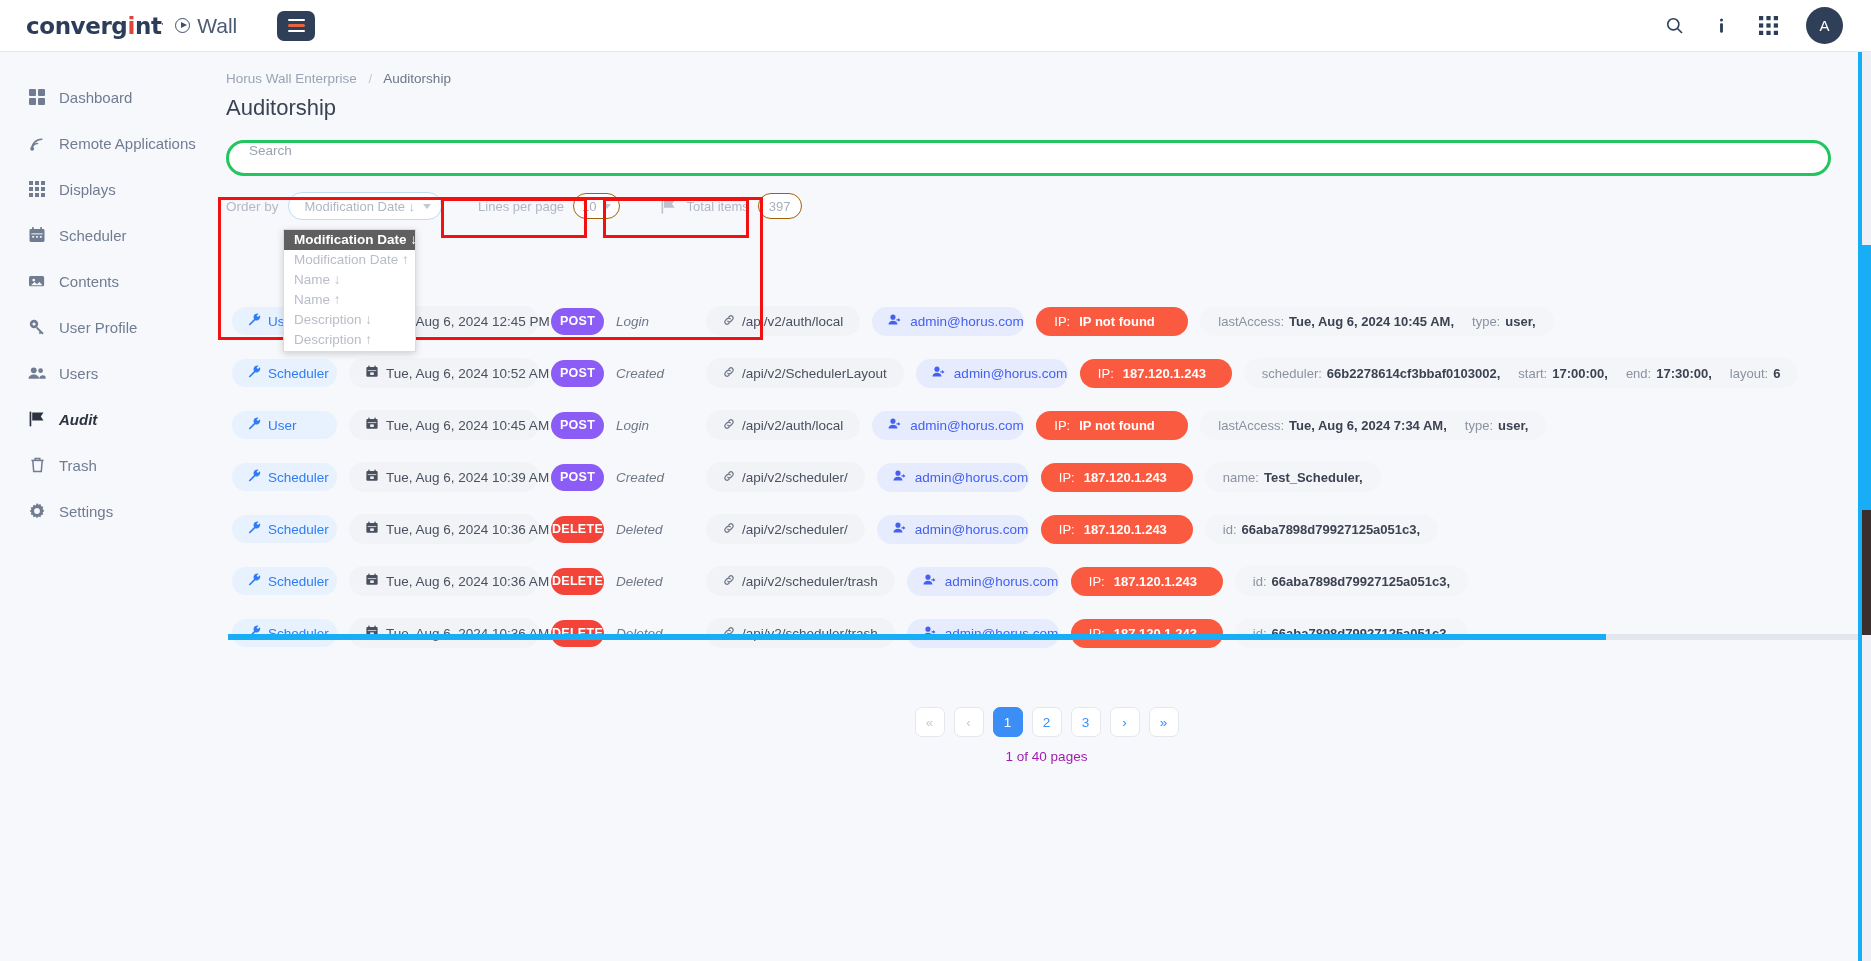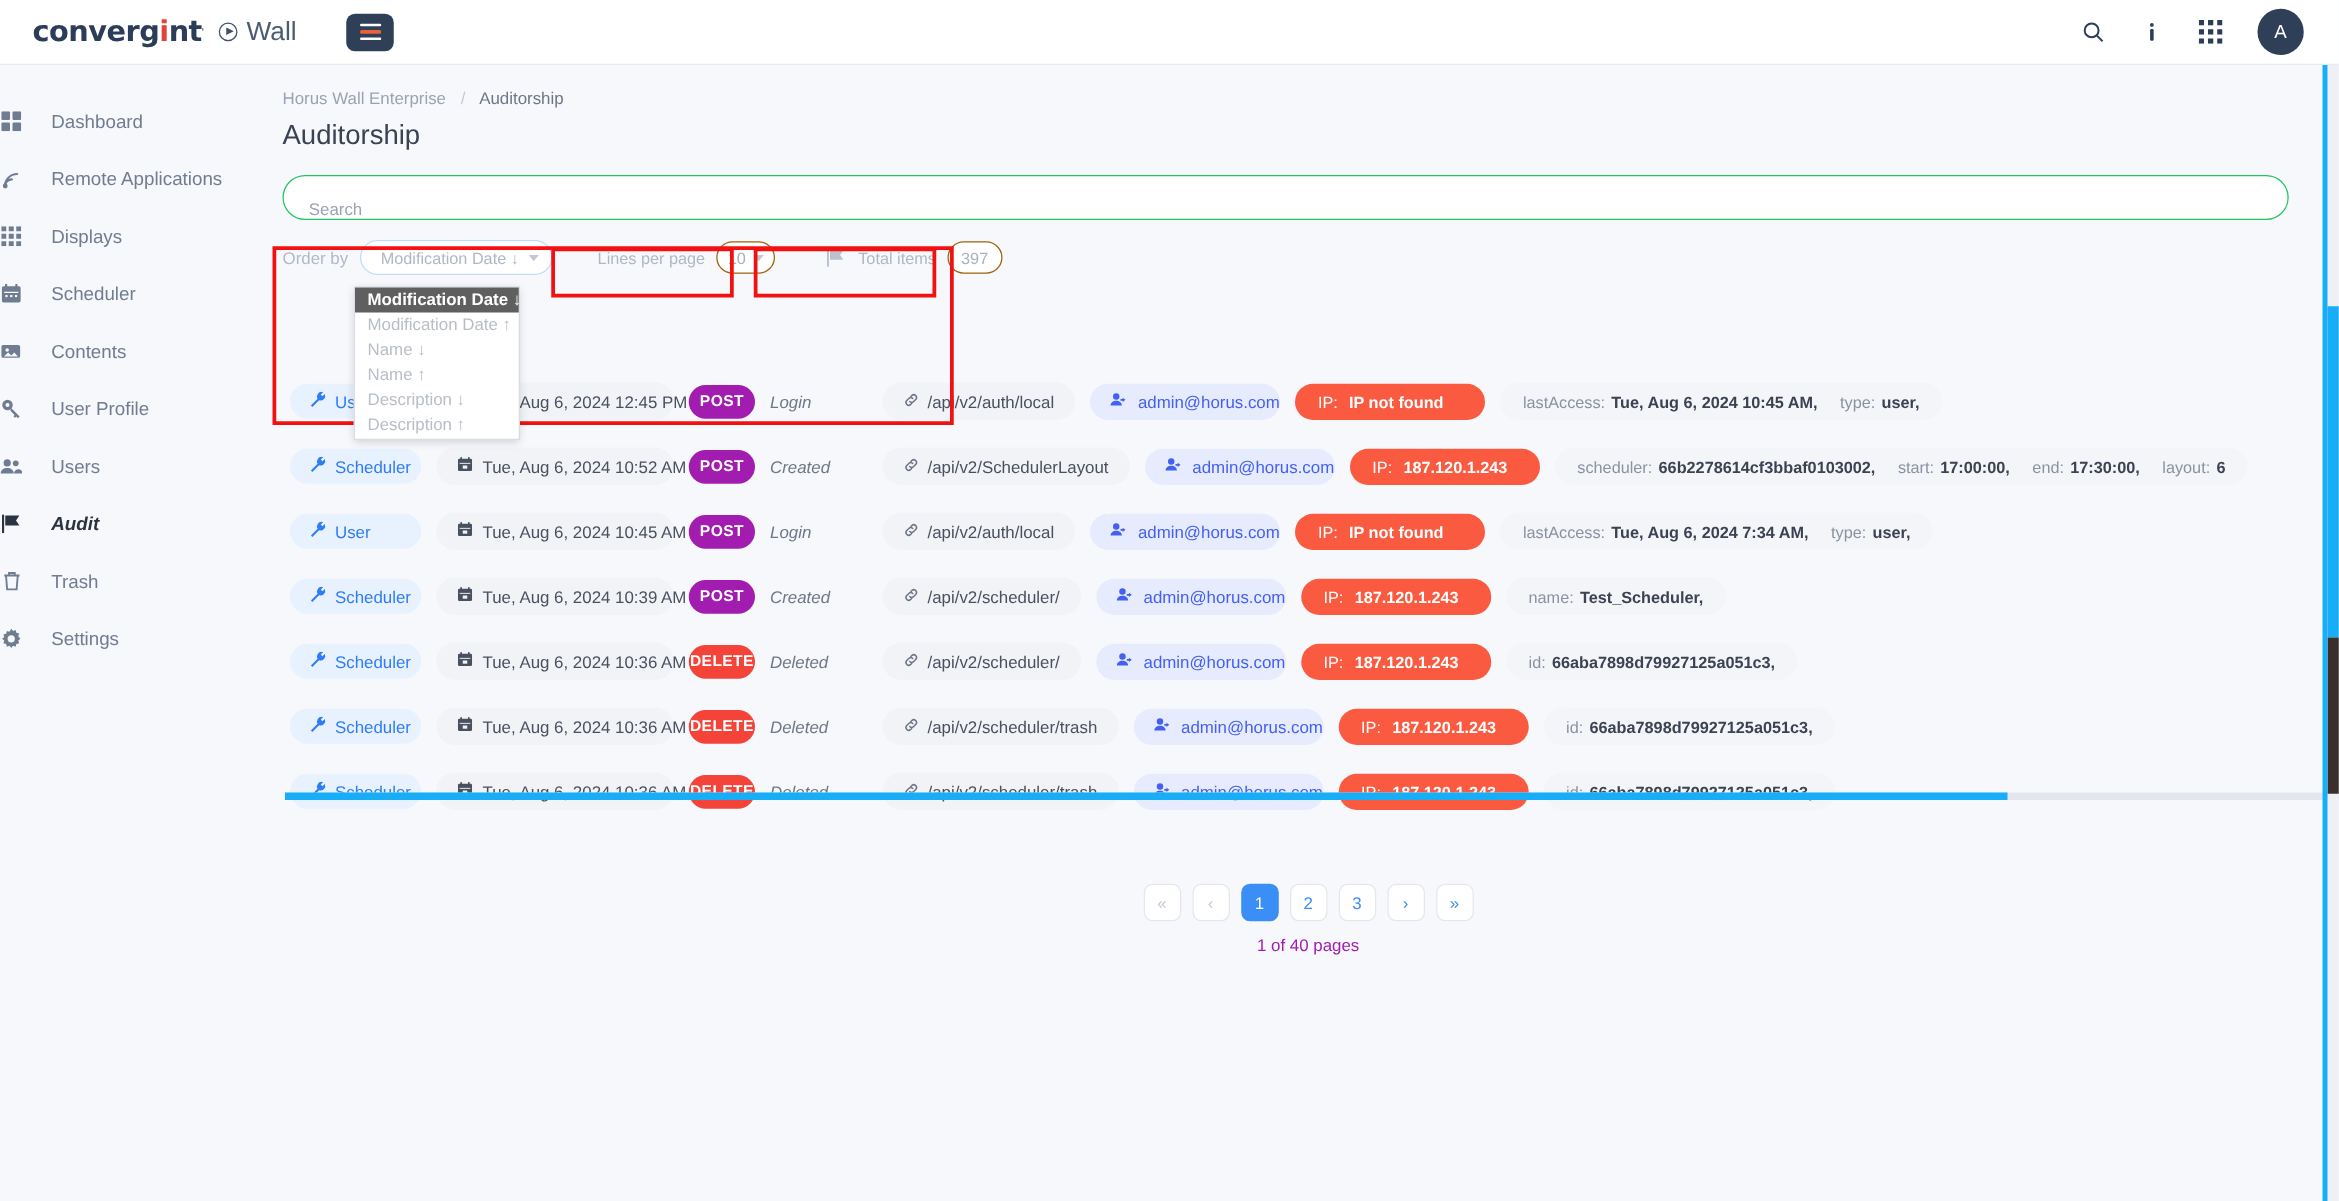--- a/index.html
+++ b/index.html
@@ -45,34 +45,34 @@
     width: 37px; height: 37px; border-radius: 50%; background: #2f3f57;
     color: #fff; display: flex; align-items: center; justify-content: center;
     font-size: 15px; cursor: pointer;
   }
   
   #sidebar {
     position: absolute; top: 52px; left: 0; width: 222px; height: 909px;
     background: #f7f8fc; padding-top: 22px; z-index: 20;
   }
   .nav-item {
-    display: flex; align-items: center; height: 46px; 
-    color: #707c91; font-size: 15px; cursor: pointer; gap: 23px;
+    display: flex; align-items: center; height: 46px; padding-left: 28px;
+    color: #707c91; font-size: 15px; cursor: pointer; gap: 13px;
   }
   .nav-item.active { color: #2c3340; font-weight: 600; font-style: italic; }
   .nav-ico { width: 18px; height: 18px; display:flex; align-items:center; justify-content:center; flex: 0 0 18px; }
   
   #content { position: absolute; top: 52px; left: 222px; width: 1649px; height: 909px; }
   .breadcrumb { margin: 19px 0 0 4px; font-size: 13.5px; color: #9aa3b2; }
   .breadcrumb .sep { margin: 0 8px; color: #c3c9d4; }
   .breadcrumb .cur { color: #6d7687; }
   .page-title { font-size: 22px; color: #3a4354; margin: 9px 0 0 4px; font-weight: 400; }
   .search-box {
     margin: 19px 40px 0 4px; height: 36px; background: #fff;
-    border: 1px solid #22c55e; border-radius: 18px; display: flex; align-items: flex-end;
+    border: 3px solid #22c55e; border-radius: 18px; display: flex; align-items: flex-start;
     padding: 0 20px; font-size: 13.5px; color: #9aa3b2;
   }
   .search-box input {
     border: 0; outline: 0; width: 100%; font-size: 13.5px; color: #5b6475;
     font-family: "Liberation Sans", sans-serif; background: transparent;
   }
   .search-box input::placeholder { color: #9aa3b2; }
   
   .controls { display: flex; align-items: center; margin: 16px 0 0 4px; gap: 0px; position: relative; }
   .orderby-label { font-size: 13.5px; color: #b2b9c6; margin-right: 9px; }
@@ -111,21 +111,21 @@
   }
   .cell-date {
     background: #f2f3f7; border-radius: 15px; height: 30px; display: inline-flex;
     align-items: center; gap: 8px; padding: 0 17px; font-size: 13.5px; color: #49505f; width: 190px;
   }
   .method {
     border-radius: 14px; height: 27px; min-width: 53px; display: inline-flex;
     align-items: center; justify-content: center; color: #fff;
     font-size: 12.5px; font-weight: 700; letter-spacing: .3px;
   }
-  .m-post { background: #a21caf; }
+  .m-post { background: #8b5cf6; }
   .m-delete { background: #f4443a; }
   .action { font-size: 13.5px; color: #6f7887; font-style: italic; width: 78px; display:inline-block; }
   .endpoint {
     background: #f2f3f7; border-radius: 15px; height: 30px; display: inline-flex;
     align-items: center; gap: 7px; padding: 0 17px; font-size: 13.5px; color: #49505f;
   }
   .user-chip {
     background: #e6ecfe; border-radius: 15px; height: 29px; display: inline-flex;
     align-items: center; gap: 8px; padding: 0 16px; font-size: 13.5px; color: #4460f1; width: 152px;
   }

